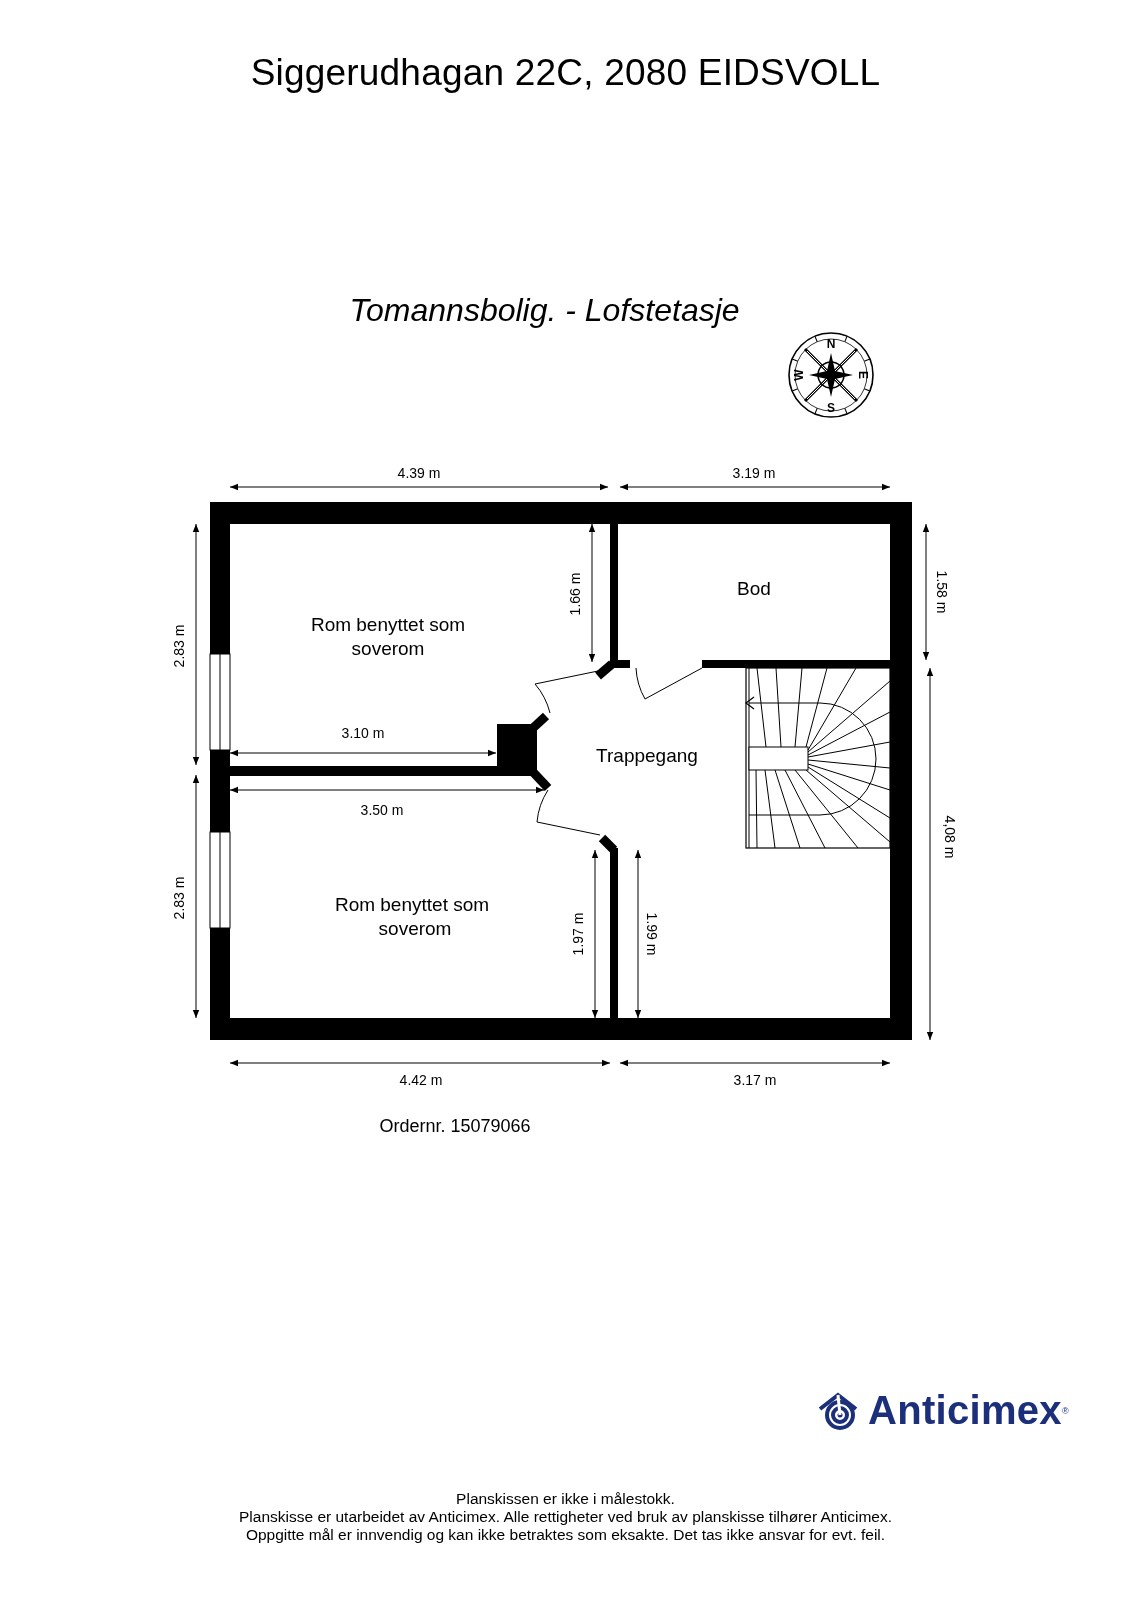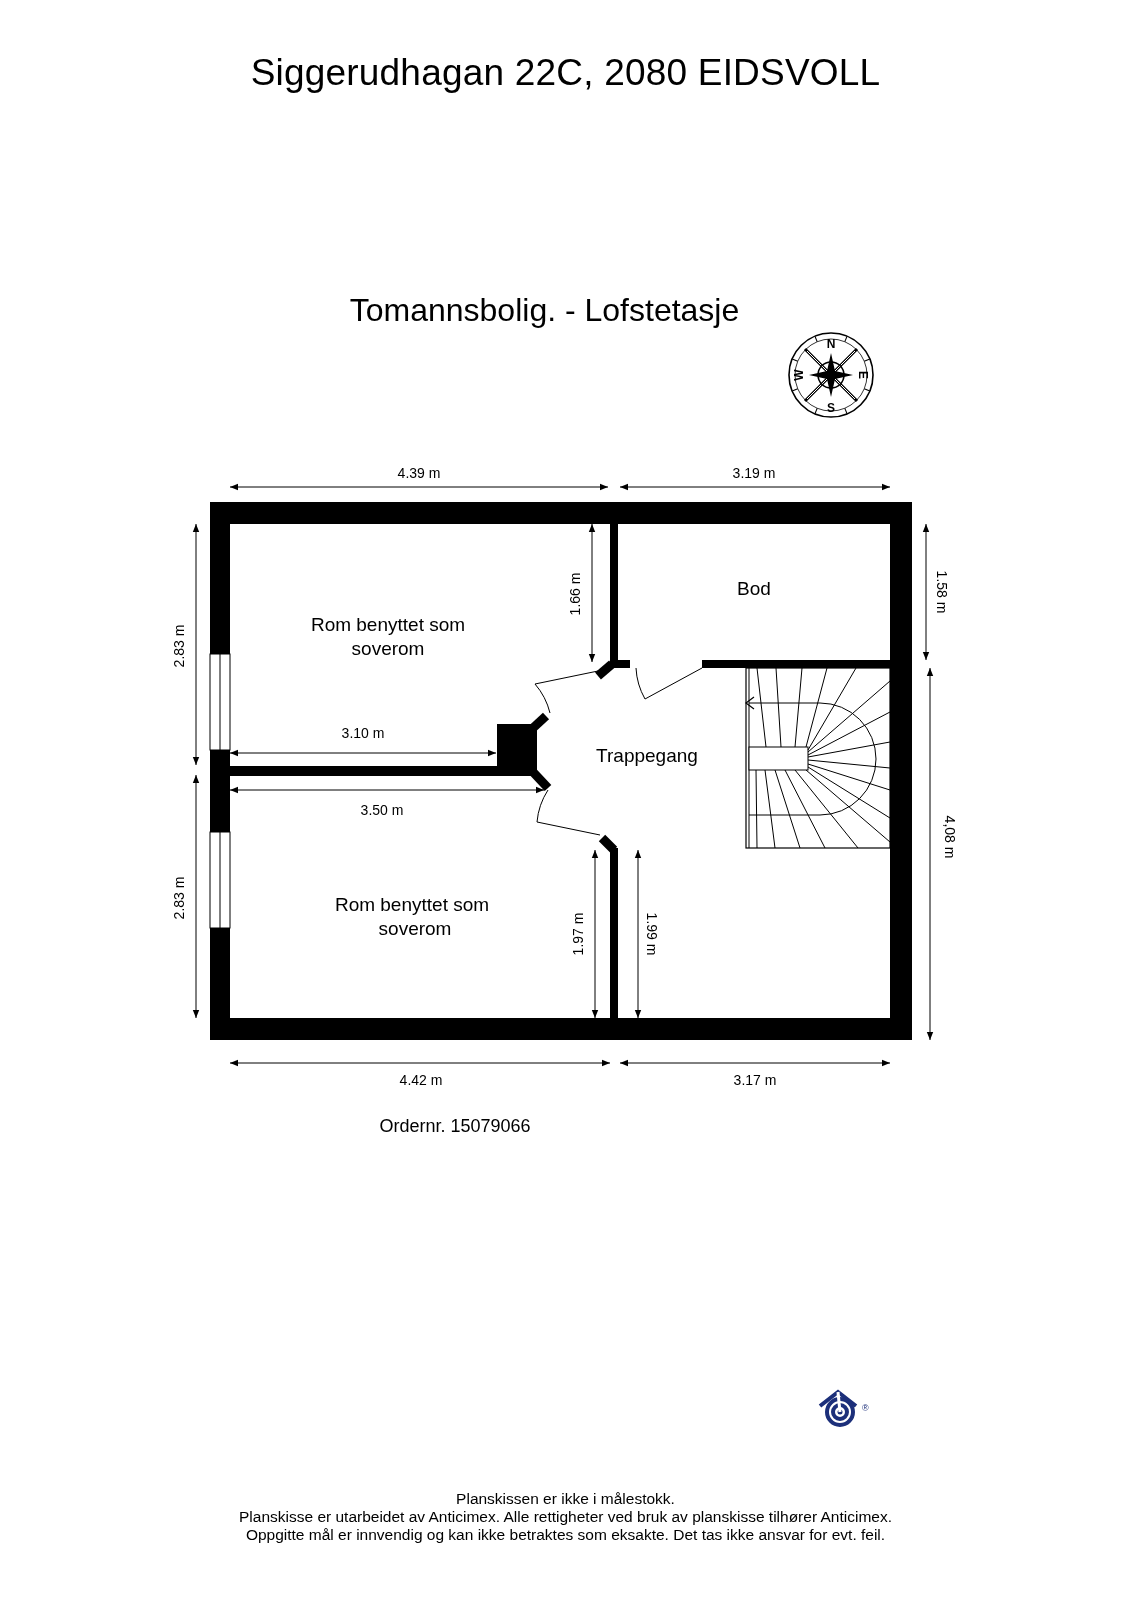--- a/index.html
+++ b/index.html
@@ -1,18 +1,18 @@
 <!DOCTYPE html>
 <html><head>
 <meta charset="utf-8">
 <style>
   html, body { margin:0; padding:0; background:#fff; }
   body { width:1131px; height:1600px; position:relative; overflow:hidden; font-family:"Liberation Sans", sans-serif; color:#000; }
   .title { position:absolute; left:0; width:1131px; top:52px; text-align:center; font-size:37px; letter-spacing:0.2px; }
-  .subtitle { position:absolute; left:0; width:1089px; top:292px; text-align:center; font-size:32px; }
+  .subtitle { position:absolute; left:0; width:1089px; top:292px; text-align:center; font-size:32px;font-style:italic; }
   svg.plan { position:absolute; left:0; top:0; }
   .order { position:absolute; left:0; width:910px; top:1116px; text-align:center; font-size:18px; }
   .logo { position:absolute; left:816px; top:1388px; display:flex; align-items:center; }
   .logo-text { font-size:40px; font-weight:bold; color:#1c2f7a; margin-left:6px; letter-spacing:0.3px; }
   .logo-reg { font-size:9px; color:#1c2f7a; vertical-align:top; }
   .footer { position:absolute; left:0; width:1131px; top:1490px; text-align:center; font-size:15.5px; line-height:18px; }
 </style>
 </head>
 <body>
 
@@ -161,20 +161,21 @@
 <div class="logo">
   <svg width="46" height="40" viewBox="0 0 46 40">
     <g fill="none" stroke="#1c2f7a" stroke-width="4">
       <path d="M4,18 L22,4 L40,18"></path>
       <circle cx="24" cy="24" r="13"></circle>
       <circle cx="24" cy="24" r="7"></circle>
     </g>
     <circle cx="24" cy="24" r="2.5" fill="#1c2f7a"></circle>
     <path d="M22,4 L24,24" stroke="#fff" stroke-width="3"></path>
   </svg>
+  <span class="logo-text">Anticimex</span>
   <span class="logo-reg">®</span>
 </div>
 
 <div class="footer">
   <div>Planskissen er ikke i målestokk.</div>
   <div>Planskisse er utarbeidet av Anticimex. Alle rettigheter ved bruk av planskisse tilhører Anticimex.</div>
   <div>Oppgitte mål er innvendig og kan ikke betraktes som eksakte. Det tas ikke ansvar for evt. feil.</div>
 </div>
 
 </body></html>

